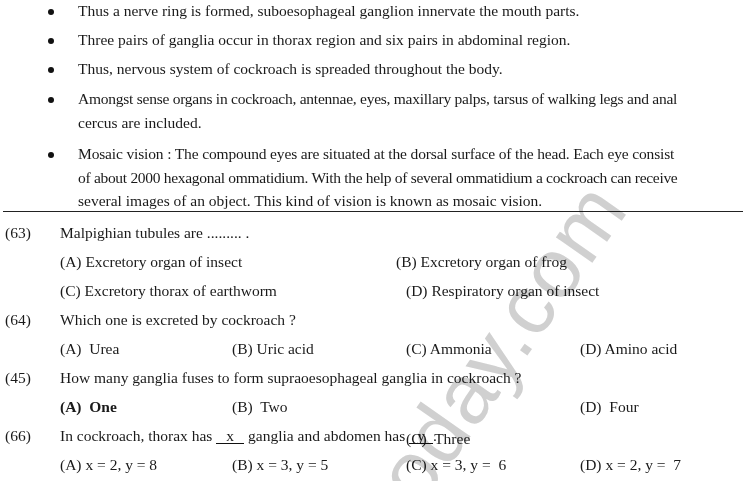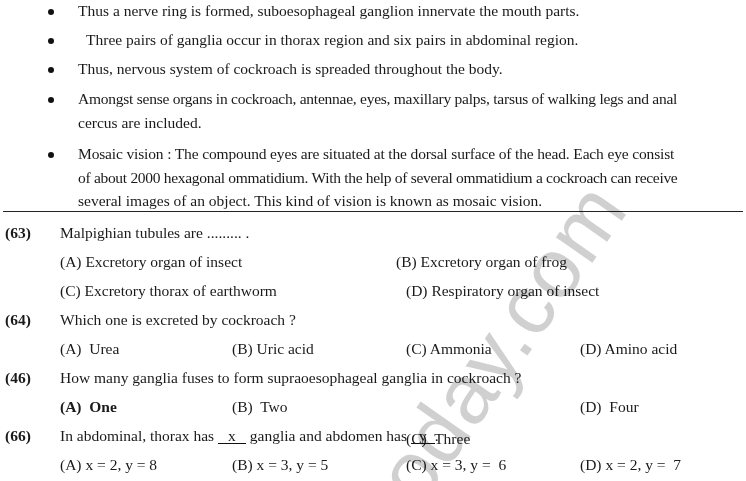--- a/index.html
+++ b/index.html
@@ -3,38 +3,38 @@
 <meta charset="utf-8">
 <style>
   html, body { margin:0; padding:0; }
   body {
     width:746px; height:481px; overflow:hidden; background:#ffffff; position:relative;
     font-family:"Liberation Serif", "DejaVu Serif", serif; color:#1a1a1a; font-size:15.5px;
   }
   .line { position:absolute; white-space:nowrap; line-height:18px; }
   .bullet { position:absolute; width:6px; height:6px; border-radius:50%; background:#111; }
   .divider { position:absolute; left:3px; width:740px; top:211px; height:0; border-top:1.6px solid #222; }
-  .qnum { position:absolute; left:5px;font-weight:bold; }
+  .qnum { position:absolute; left:5px; }
   .blank { display:inline-block; border-bottom:1px solid #111; text-align:center; line-height:14px; }
   b { font-weight:normal; }
   .watermark {
     position:absolute; left:290px; top:320px; font-family:"Liberation Sans", sans-serif;
     font-size:84px; color:#c8c8c8; opacity:0.85; transform:rotate(-55deg); transform-origin:left top;
     white-space:nowrap; letter-spacing:1px; pointer-events:none; z-index:5; mix-blend-mode:multiply;
   }
 </style>
 </head>
 <body>
 
 <div>
   <span class="bullet" style="left:48px;top:9px;"></span>
   <div class="line" style="left:78px;top:2px;">Thus a nerve ring is formed, suboesophageal ganglion innervate the mouth parts.</div>
 
   <span class="bullet" style="left:48px;top:38px;"></span>
-  <div class="line" style="left:78px;top:31px;margin-left:8px;">Three pairs of ganglia occur in thorax region and six pairs in abdominal region.</div>
+  <div class="line" style="left:78px;top:31px;">Three pairs of ganglia occur in thorax region and six pairs in abdominal region.</div>
 
   <span class="bullet" style="left:48px;top:67px;"></span>
   <div class="line" style="left:78px;top:60px;">Thus, nervous system of cockroach is spreaded throughout the body.</div>
 
   <span class="bullet" style="left:48px;top:97px;"></span>
   <div class="line" style="left:78px;top:90px;letter-spacing:-0.25px;">Amongst sense organs in cockroach, antennae, eyes, maxillary palps, tarsus of walking legs and anal</div>
   <div class="line" style="left:78px;top:114px;">cercus are included.</div>
 
   <span class="bullet" style="left:48px;top:152px;"></span>
   <div class="line" style="left:78px;top:145px;letter-spacing:-0.15px;">
@@ -58,30 +58,30 @@
 <div>
   <div class="line qnum" style="top:311px;">(64)</div>
   <div class="line" style="left:60px;top:311px;">Which one is excreted by cockroach ?</div>
   <div class="line" style="left:60px;top:340px;white-space:pre;">(A)  Urea</div>
   <div class="line" style="left:232px;top:340px;">(B) Uric acid</div>
   <div class="line" style="left:406px;top:340px;">(C) Ammonia</div>
   <div class="line" style="left:580px;top:340px;">(D) Amino acid</div>
 </div>
 
 <div>
-  <div class="line qnum" style="top:369px;">(46)</div>
+  <div class="line qnum" style="top:369px;">(45)</div>
   <div class="line" style="left:60px;top:369px;">How many ganglia fuses to form supraoesophageal ganglia in cockroach ?</div>
   <div class="line" style="left:60px;top:398px;white-space:pre;font-weight:bold;">(A)  One</div>
   <div class="line" style="left:232px;top:398px;white-space:pre;">(B)  Two</div>
   <div class="line" style="left:406px;top:398px;white-space:pre;margin-top:32px;">(C)  Three</div>
   <div class="line" style="left:580px;top:398px;white-space:pre;">(D)  Four</div>
 </div>
 
 <div>
   <div class="line qnum" style="top:427px;">(66)</div>
-  <div class="line" style="left:60px;top:427px;white-space:pre;"><span>In abdominal, thorax has </span><span class="blank" style="width:28px;">x</span><span> ganglia and abdomen has </span><span class="blank" style="width:24px;">y</span><span>.</span></div>
+  <div class="line" style="left:60px;top:427px;white-space:pre;"><span>In cockroach, thorax has </span><span class="blank" style="width:28px;">x</span><span> ganglia and abdomen has </span><span class="blank" style="width:24px;">y</span><span>.</span></div>
   <div class="line" style="left:60px;top:456px;white-space:pre;">(A) x = 2, y = 8</div>
   <div class="line" style="left:232px;top:456px;white-space:pre;">(B) x = 3, y = 5</div>
   <div class="line" style="left:406px;top:456px;white-space:pre;">(C) x = 3, y =  6</div>
   <div class="line" style="left:580px;top:456px;white-space:pre;">(D) x = 2, y =  7</div>
 </div>
 
 <div class="watermark" style="left:318px;top:520px;">stoday.com</div>
 
 </body></html>

